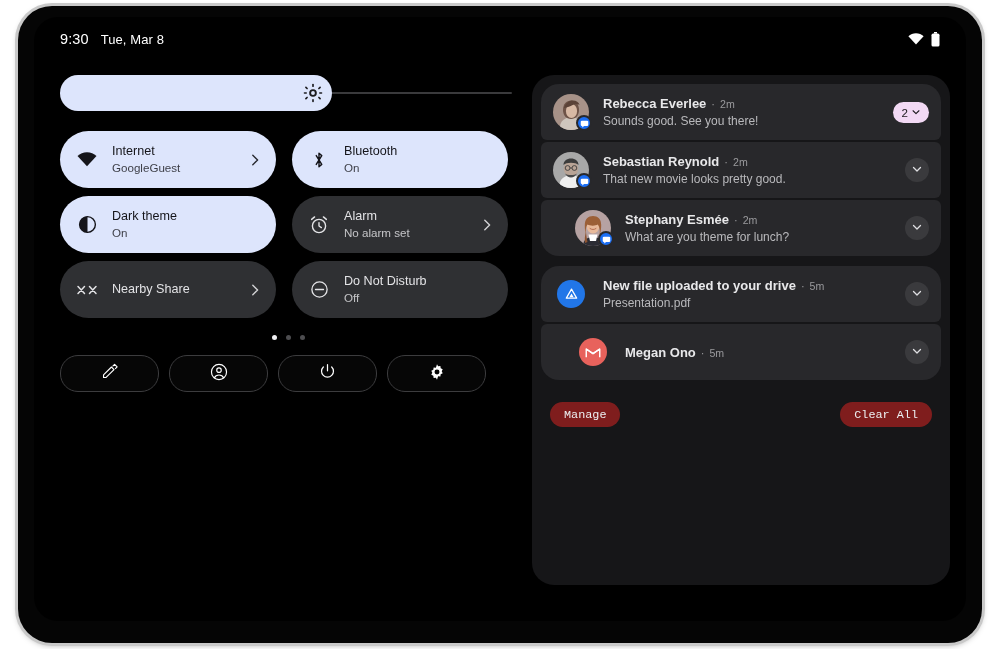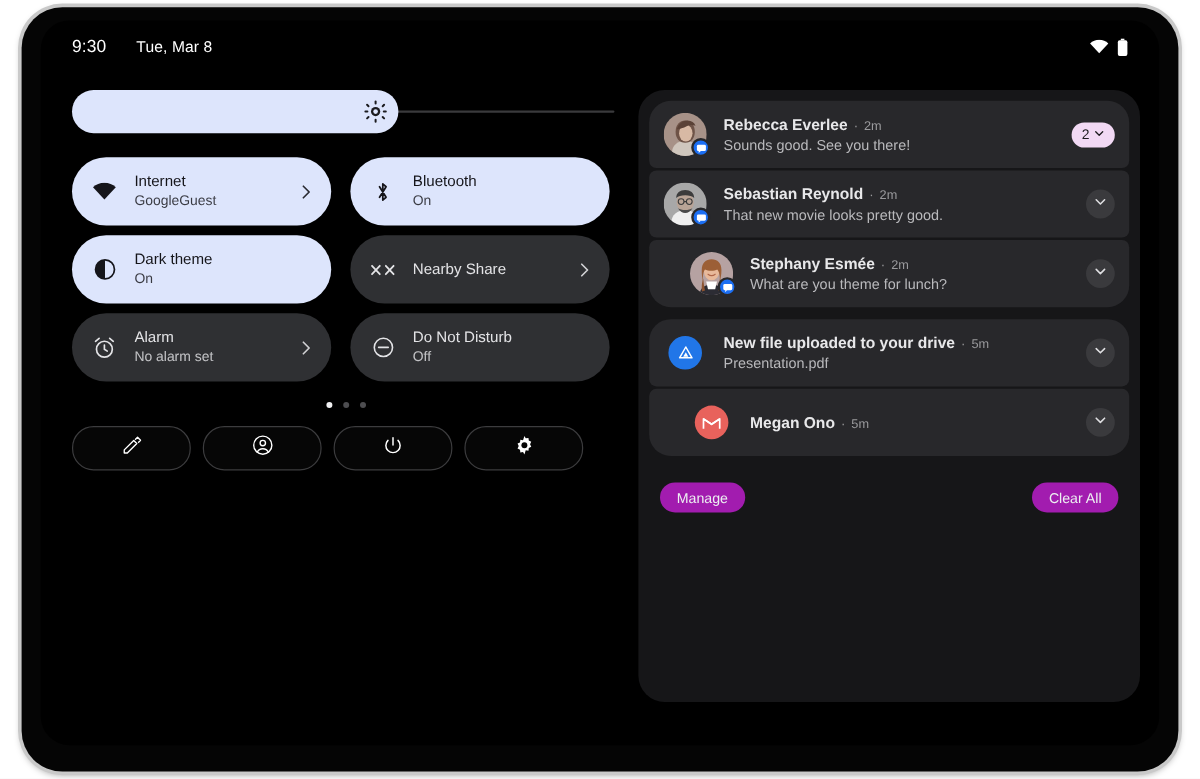--- a/index.html
+++ b/index.html
@@ -51,21 +51,21 @@
     height: 44px;
     display: flex;
     align-items: center;
     justify-content: space-between;
     padding: 0 26px 0 26px;
     box-sizing: border-box;
   }
   .status-left {
     display: flex;
     align-items: baseline;
-    gap: 25px;
+    gap: 12px;
   }
   .status-time {
     color: #ffffff;
     font-size: 14.5px;
     letter-spacing: 0.1px;
   }
   .status-date {
     color: #ffffff;
     font-size: 13px;
     letter-spacing: 0.1px;
@@ -336,26 +336,27 @@
   .shade-actions {
     display: flex;
     justify-content: space-between;
     align-items: center;
     padding: 12px 18px 0 18px;
   }
   .pill-btn {
     height: 25px;
     padding: 0 14px;
     border-radius: 13px;
-    background: #a21caf;
+    background: #7f1d1d;
     color: #eceff1;
     font-size: 11.8px;
     display: flex;
     align-items: center;
     justify-content: center;
+    font-family: Liberation Mono, monospace;
   }
 </style>
 </head>
 <body>
 
 <div id="root">
   <div class="tablet-frame">
     <div class="screen">
 
       <div class="status-bar">
@@ -440,46 +441,46 @@
               </svg>
             </span>
             <span class="tile-text">
               <span class="tile-label">Dark theme</span>
               <span class="tile-sub">On</span>
             </span>
           </div>
 
           <div class="tile">
             <span class="tile-icon">
-              <svg width="22" height="14" viewBox="0 0 22 14">
-                <path d="M2 3.5 8.5 10.5M8.5 3.5 2 10.5" fill="none" stroke="#e3e3e6" stroke-width="1.5" stroke-linecap="round"></path>
-                <path d="M13.5 3.5 20 10.5M20 3.5 13.5 10.5" fill="none" stroke="#e3e3e6" stroke-width="1.5" stroke-linecap="round"></path>
+              <svg width="20" height="20" viewBox="0 0 20 20">
+                <circle cx="10" cy="11" r="6.6" fill="none" stroke="#e3e3e6" stroke-width="1.4"></circle>
+                <path d="M10 7.6V11l2.4 1.6" fill="none" stroke="#e3e3e6" stroke-width="1.4" stroke-linecap="round"></path>
+                <path d="M2.6 4.4 5.6 1.9M17.4 4.4 14.4 1.9" fill="none" stroke="#e3e3e6" stroke-width="1.4" stroke-linecap="round"></path>
               </svg>
             </span>
             <span class="tile-text">
-              <span class="tile-label">Nearby Share</span>
+              <span class="tile-label">Alarm</span>
+              <span class="tile-sub">No alarm set</span>
             </span>
             <span class="tile-chevron">
               <svg width="14" height="14" viewBox="0 0 14 14">
                   <path d="M4.8 2.2 9.6 7l-4.8 4.8" fill="none" stroke="#e3e3e6" stroke-width="1.4" stroke-linecap="round" stroke-linejoin="round"></path>
                 </svg>
             </span>
           </div>
 
           <div class="tile">
             <span class="tile-icon">
-              <svg width="20" height="20" viewBox="0 0 20 20">
-                <circle cx="10" cy="11" r="6.6" fill="none" stroke="#e3e3e6" stroke-width="1.4"></circle>
-                <path d="M10 7.6V11l2.4 1.6" fill="none" stroke="#e3e3e6" stroke-width="1.4" stroke-linecap="round"></path>
-                <path d="M2.6 4.4 5.6 1.9M17.4 4.4 14.4 1.9" fill="none" stroke="#e3e3e6" stroke-width="1.4" stroke-linecap="round"></path>
+              <svg width="22" height="14" viewBox="0 0 22 14">
+                <path d="M2 3.5 8.5 10.5M8.5 3.5 2 10.5" fill="none" stroke="#e3e3e6" stroke-width="1.5" stroke-linecap="round"></path>
+                <path d="M13.5 3.5 20 10.5M20 3.5 13.5 10.5" fill="none" stroke="#e3e3e6" stroke-width="1.5" stroke-linecap="round"></path>
               </svg>
             </span>
             <span class="tile-text">
-              <span class="tile-label">Alarm</span>
-              <span class="tile-sub">No alarm set</span>
+              <span class="tile-label">Nearby Share</span>
             </span>
             <span class="tile-chevron">
               <svg width="14" height="14" viewBox="0 0 14 14">
                   <path d="M4.8 2.2 9.6 7l-4.8 4.8" fill="none" stroke="#e3e3e6" stroke-width="1.4" stroke-linecap="round" stroke-linejoin="round"></path>
                 </svg>
             </span>
           </div>
 
           <div class="tile">
             <span class="tile-icon">

